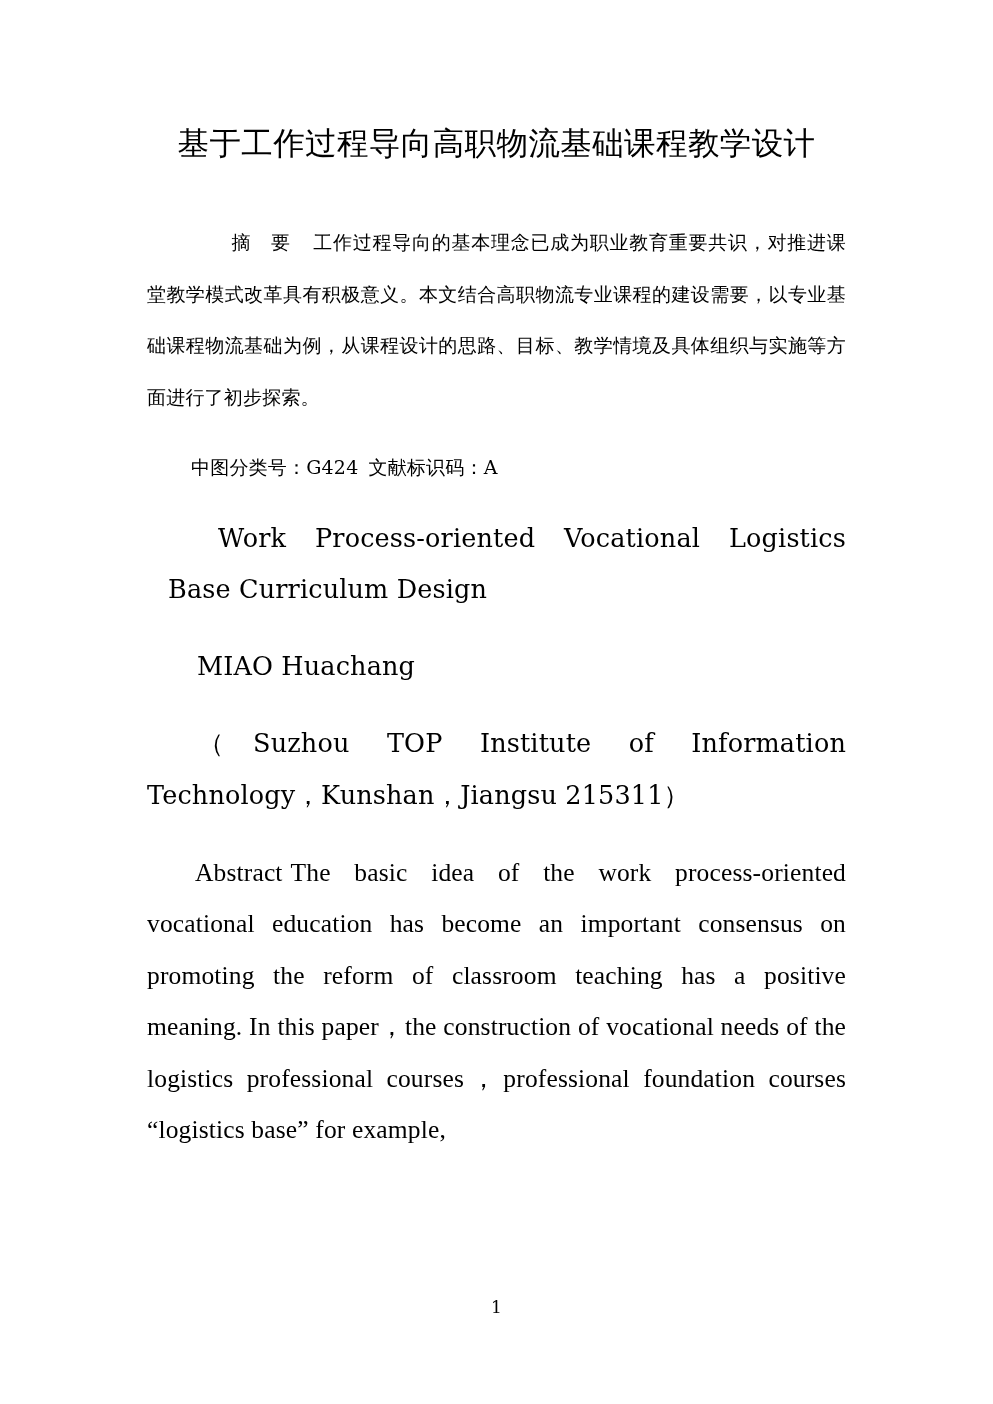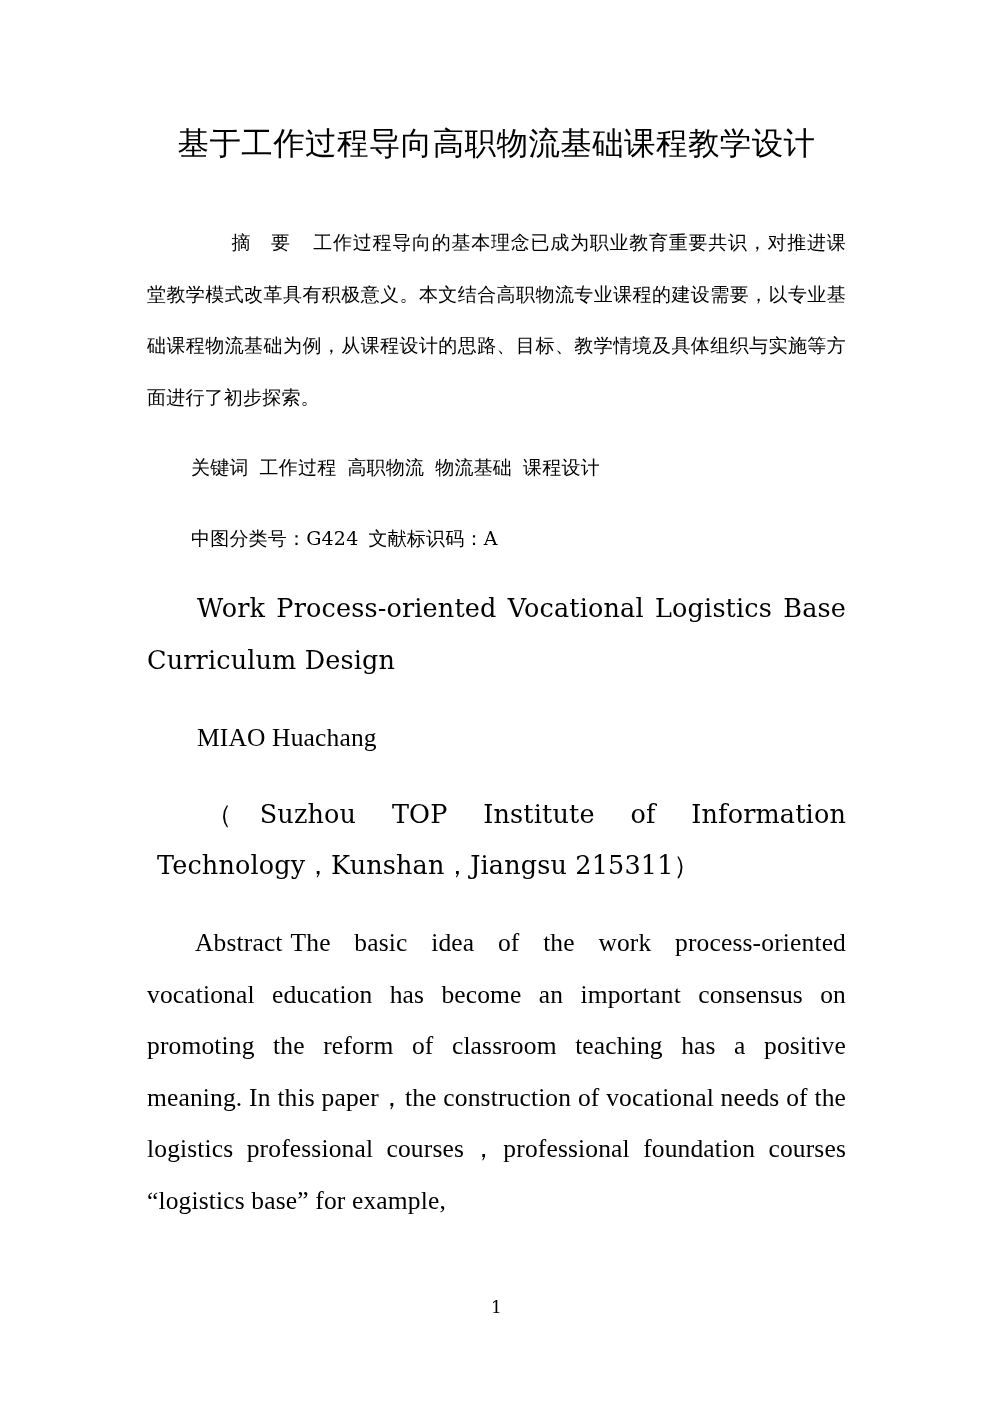--- a/index.html
+++ b/index.html
@@ -99,39 +99,38 @@
     font-size: 25.5px;
     line-height: 51.5px;
     text-align: justify;
     text-align-last: left;
     letter-spacing: 0.15px;
     font-family: "DejaVu Serif", "Liberation Serif", serif;
   }
 
   .en-title {
     margin-top: 6px;
+    margin-left: 21px;
   }
   .en-title .lead-indent {
     display: inline-block;
     width: 50px;
   }
 
   .en-author {
     margin-top: 1px;
     text-align: right;
-    font-family: Liberation Serif, serif;
   }
   .en-author .lead-indent {
     display: inline-block;
     width: 50px;
   }
 
   .en-affil {
     margin-top: 1px;
-    margin-left: 10px;
   }
   .en-affil .lead-indent {
     display: inline-block;
     width: 22px;
   }
 
   .en-abstract {
     margin-top: 3px;
     font-family: Liberation Serif, serif;
   }
@@ -160,21 +159,20 @@
 <body>
 
 <div class="page">
 
   <div class="content">
 
     <h1 class="doc-title">基于工作过程导向高职物流基础课程教学设计</h1>
 
     <p class="cn-block abstract-cn"><span class="lead-indent"></span><span>摘　要</span><span class="label-gap-wide"></span><span>工作过程导向的基本理念已成为职业教育重要共识，对推进课堂教学模式改革具有积极意义。本文结合高职物流专业课程的建设需要，以专业基础课程物流基础为例，从课程设计的思路、目标、教学情境及具体组织与实施等方面进行了初步探索。</span></p>
 
-    <p class="cn-block keywords-cn"><span class="lead-indent"></span><span>关键词</span><span class="kw-sep"></span><span>工作过程</span><span class="kw-sep"></span><span>高职物流</span><span class="kw-sep"></span><span>物流基础</span><span class="kw-sep"></span><span>课程设计</span></p>
 
     <p class="cn-block classno-cn"><span class="lead-indent"></span><span>中图分类号：</span><span>G424</span><span class="cls-sep"></span><span>文献标识码：</span><span>A</span></p>
 
     <p class="en-block en-title"><span class="lead-indent"></span><span>Work Process-oriented Vocational Logistics Base Curriculum Design</span></p>
 
     <p class="en-block en-author"><span class="lead-indent"></span><span>MIAO Huachang</span></p>
 
     <p class="en-block en-affil"><span class="lead-indent"></span><span>（Suzhou TOP Institute of Information Technology，Kunshan，Jiangsu 215311）</span></p>
 
     <p class="en-block en-abstract"><span class="lead-indent"></span><span>Abstract</span><span class="label-gap"></span><span>The basic idea of the work process-oriented vocational education has become an important consensus on promoting the reform of classroom teaching has a positive meaning. In this paper，the construction of vocational needs of the logistics professional courses，professional foundation courses “logistics base” for example,</span></p>

